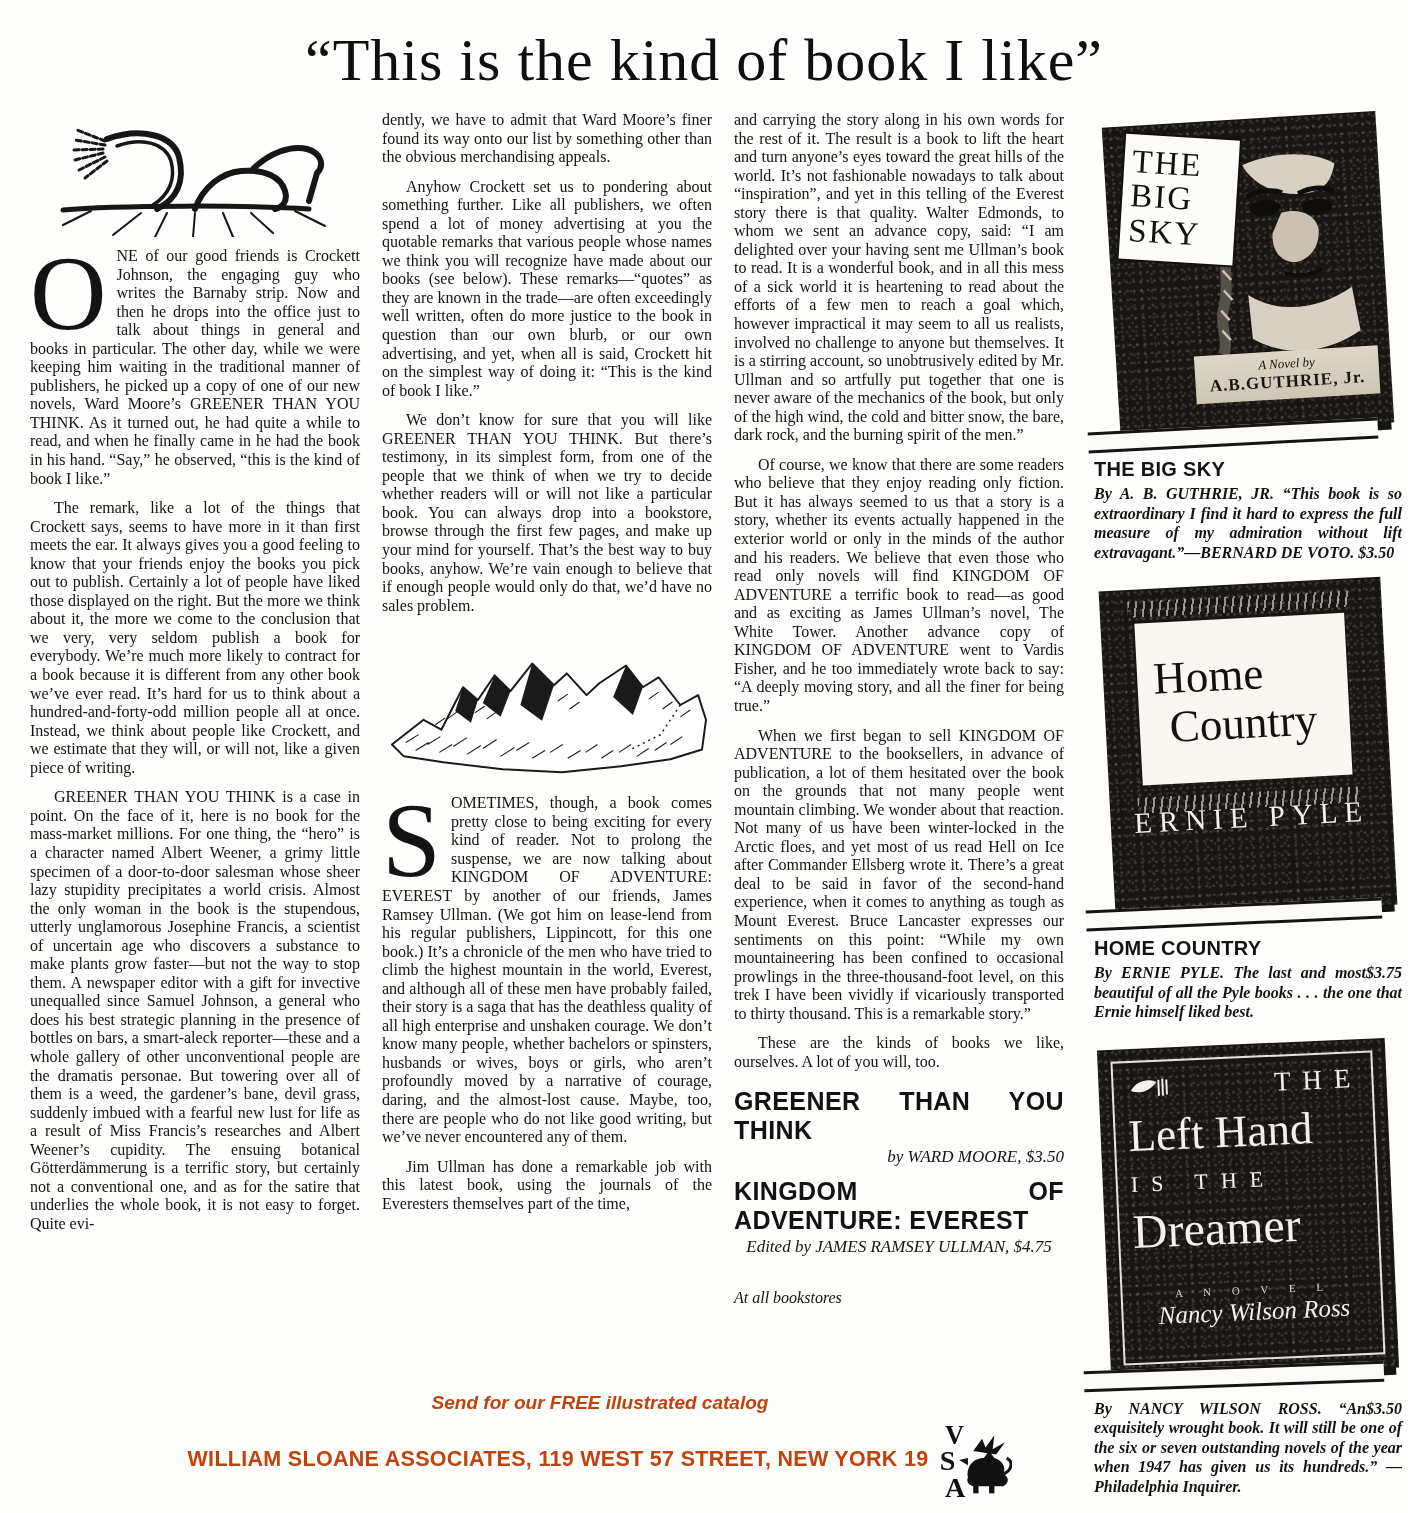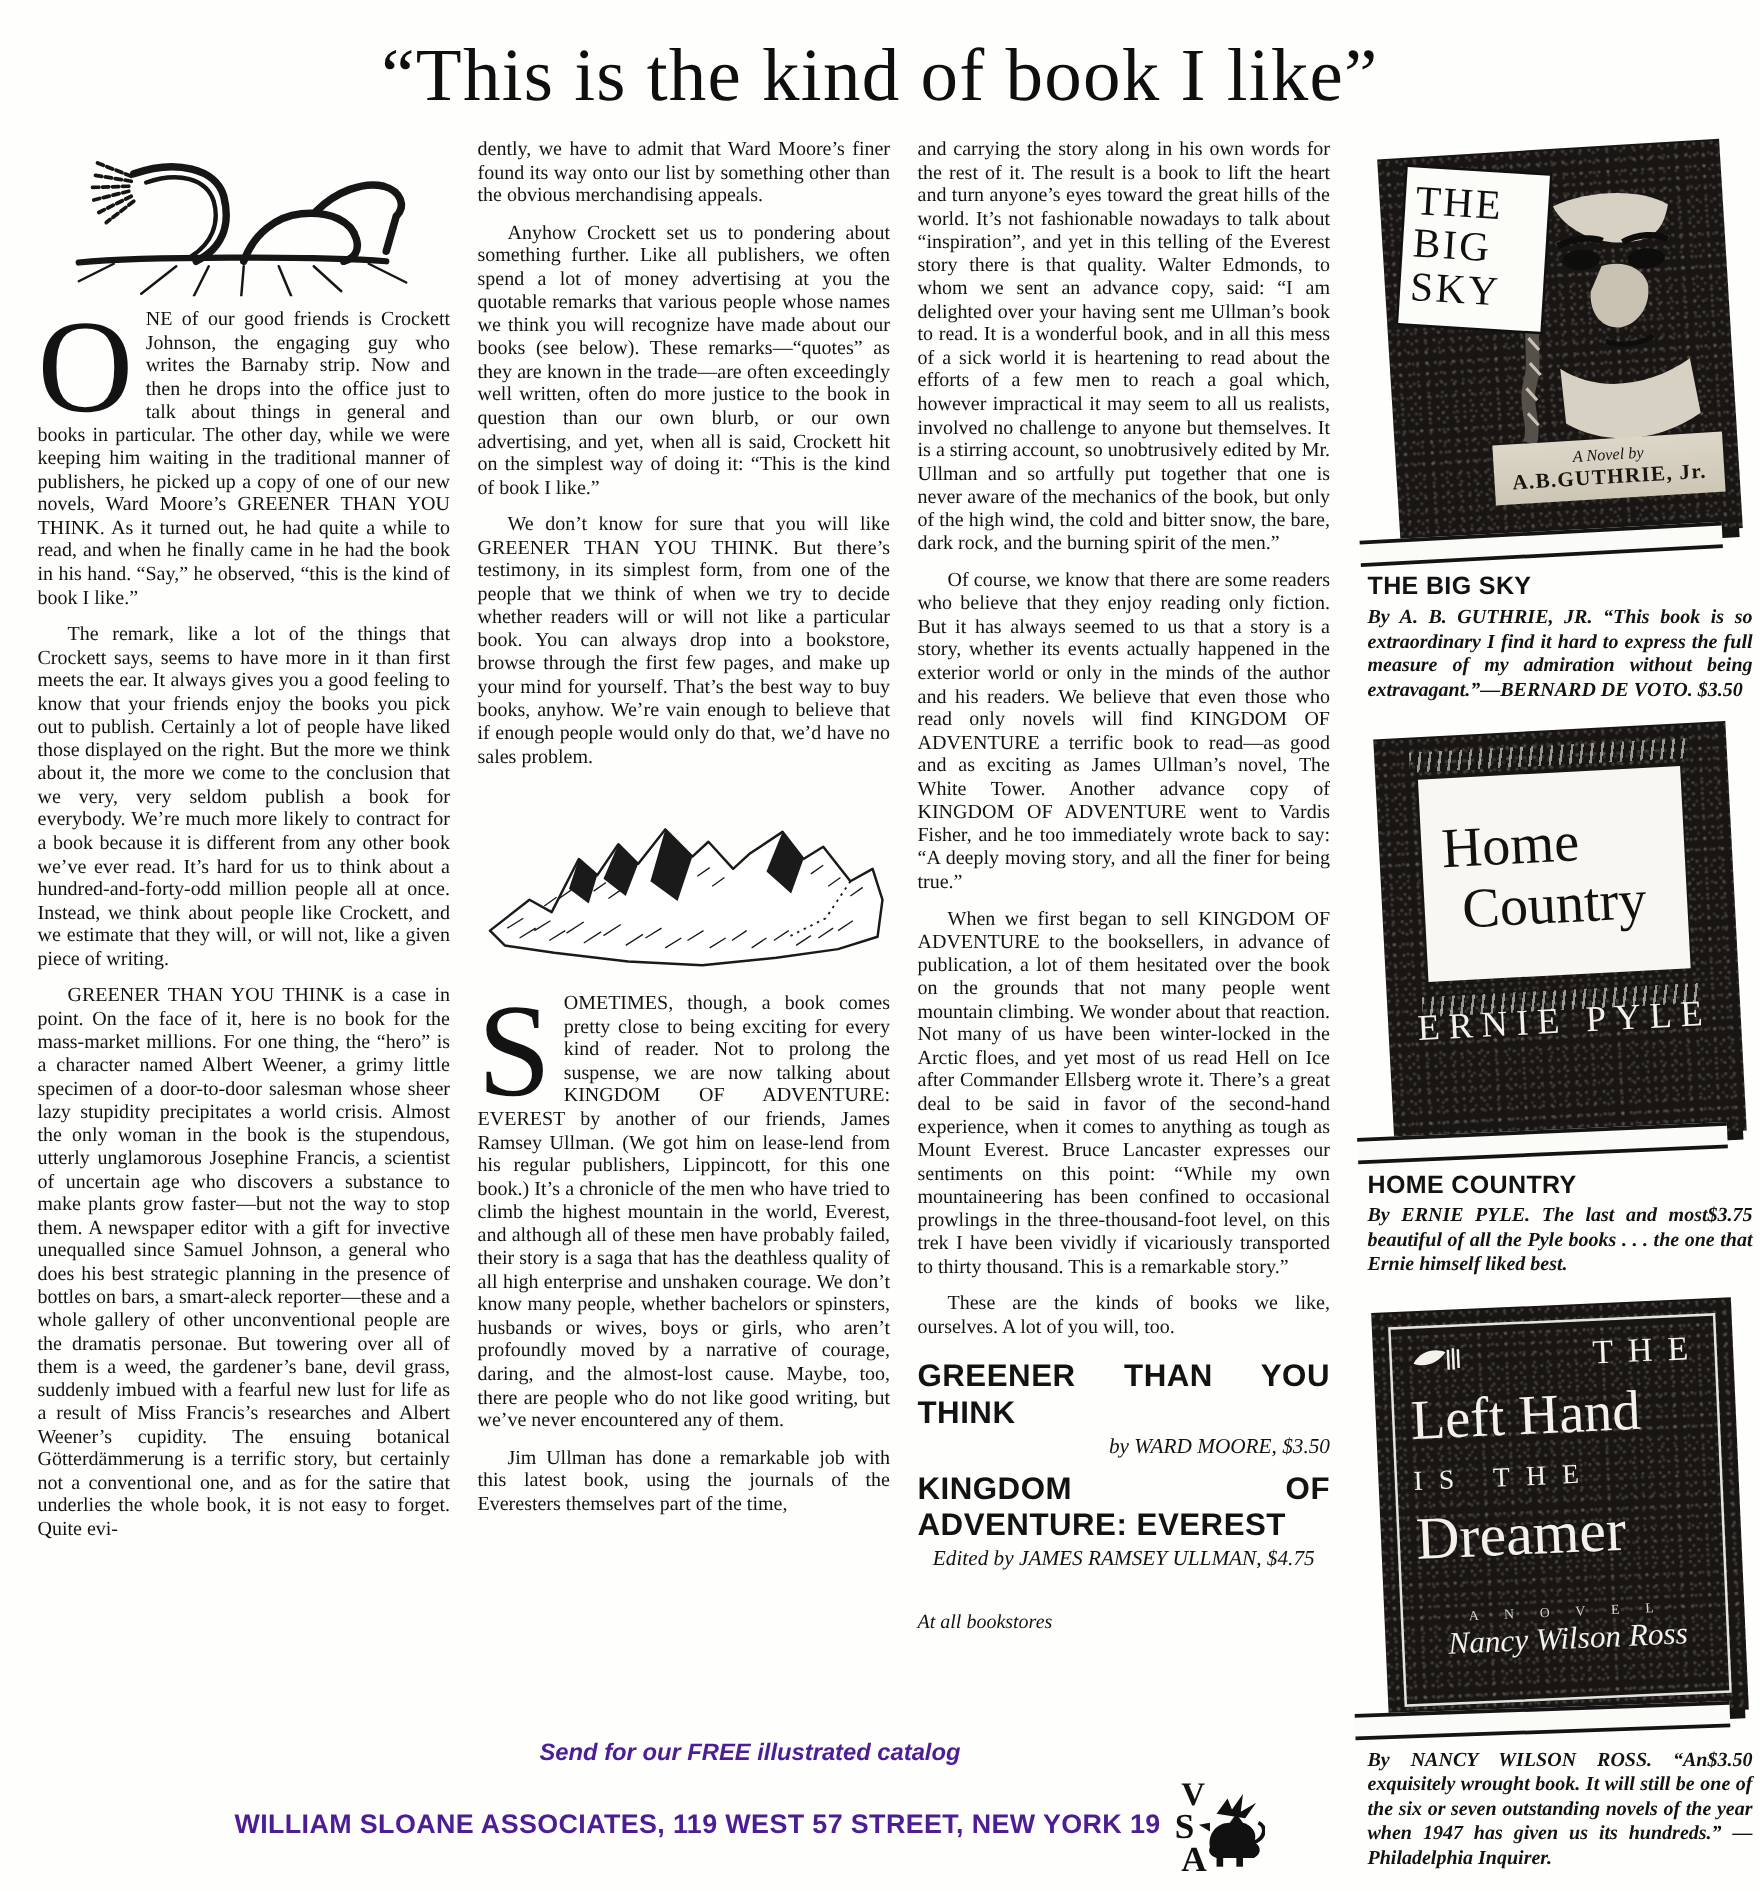--- a/index.html
+++ b/index.html
@@ -70,21 +70,21 @@
   .lh-pages{width:300px;margin:-8px 0 0 -8px;transform:rotate(-2deg);}
   
   .book-caption{margin:12px 2px 0;}
   .cap-title{font-family:"Liberation Sans",sans-serif;font-weight:bold;font-size:20px;
              letter-spacing:0.3px;margin-bottom:3px;}
   .cap-body{font-style:italic;font-weight:bold;font-size:16px;line-height:1.22;text-align:justify;}
   .cap-body .price{font-weight:bold;}
   .cap-body .price.right{float:right;}
   
   .footer{position:absolute;left:150px;bottom:14px;width:900px;text-align:center;
-          font-family:"Liberation Sans",sans-serif;color:#4c1d95;}
+          font-family:"Liberation Sans",sans-serif;color:#c2410c;}
   .catalog{font-weight:bold;font-style:italic;font-size:19px;margin-bottom:5px;}
   .pub-row{display:flex;align-items:center;justify-content:center;gap:10px;
            font-weight:bold;font-size:21.5px;letter-spacing:0.3px;}
 </style>
 </head>
 <body>
 
 <div class="page">
 
   <h1 class="headline">“This is the kind of book I like”</h1>
@@ -176,21 +176,21 @@
             <span>SKY</span>
           </div>
           <div class="bs-byline">
             <span class="small">A Novel by</span>
             <span class="author">A.B.GUTHRIE, Jr.</span>
           </div>
         </div>
         <div class="pagestack bs-pages"></div>
         <div class="book-caption">
           <div class="cap-title">THE BIG SKY</div>
-          <div class="cap-body"><span>By A. B. GUTHRIE, JR. “This book is so extraordinary I find it hard to express the full measure of my admiration without being extravagant.”—BERNARD DE VOTO.</span> <span class="price">$3.50</span></div>
+          <div class="cap-body"><span>By A. B. GUTHRIE, JR. “This book is so extraordinary I find it hard to express the full measure of my admiration without lift extravagant.”—BERNARD DE VOTO.</span> <span class="price">$3.50</span></div>
         </div>
       </div>
 
       <div class="book">
         <div class="cover cover-home">
           <div class="hc-hatch" style="top:12px;"></div>
           <div class="hc-whitebox">
             <span>Home</span>
             <span class="l2">Country</span>
           </div>

